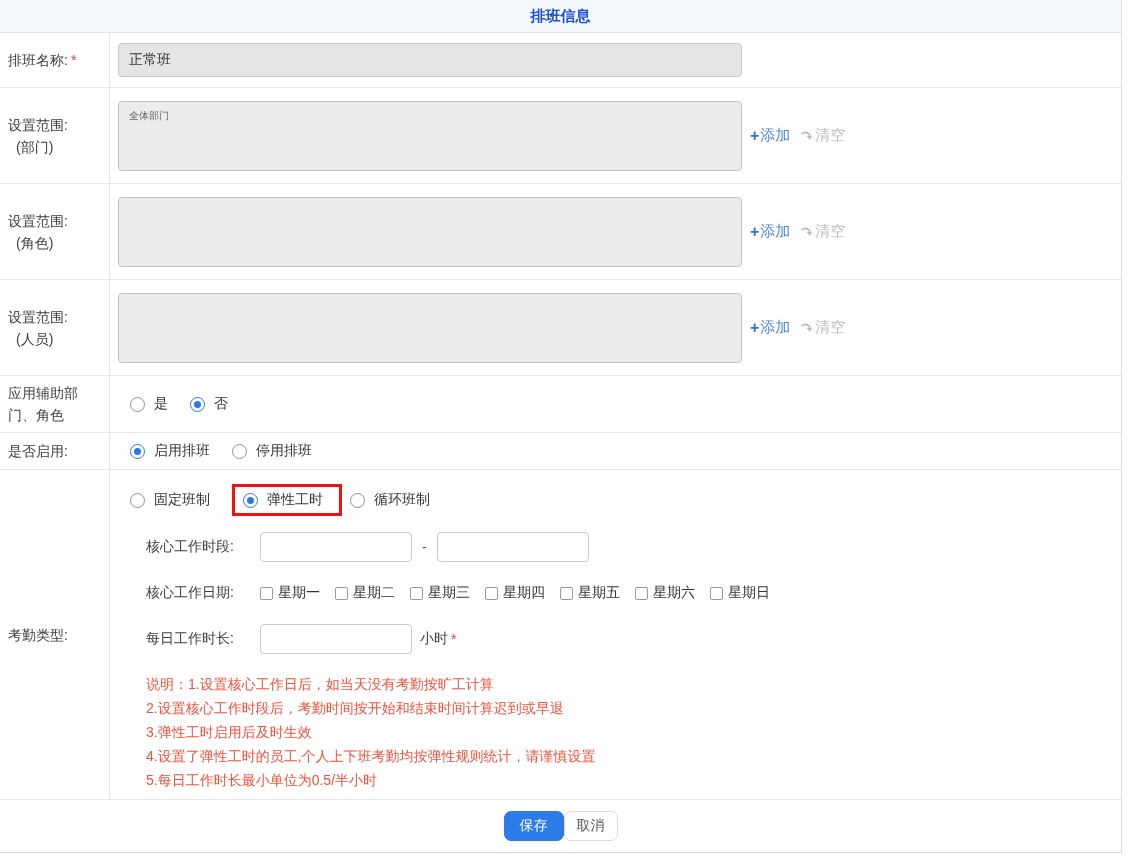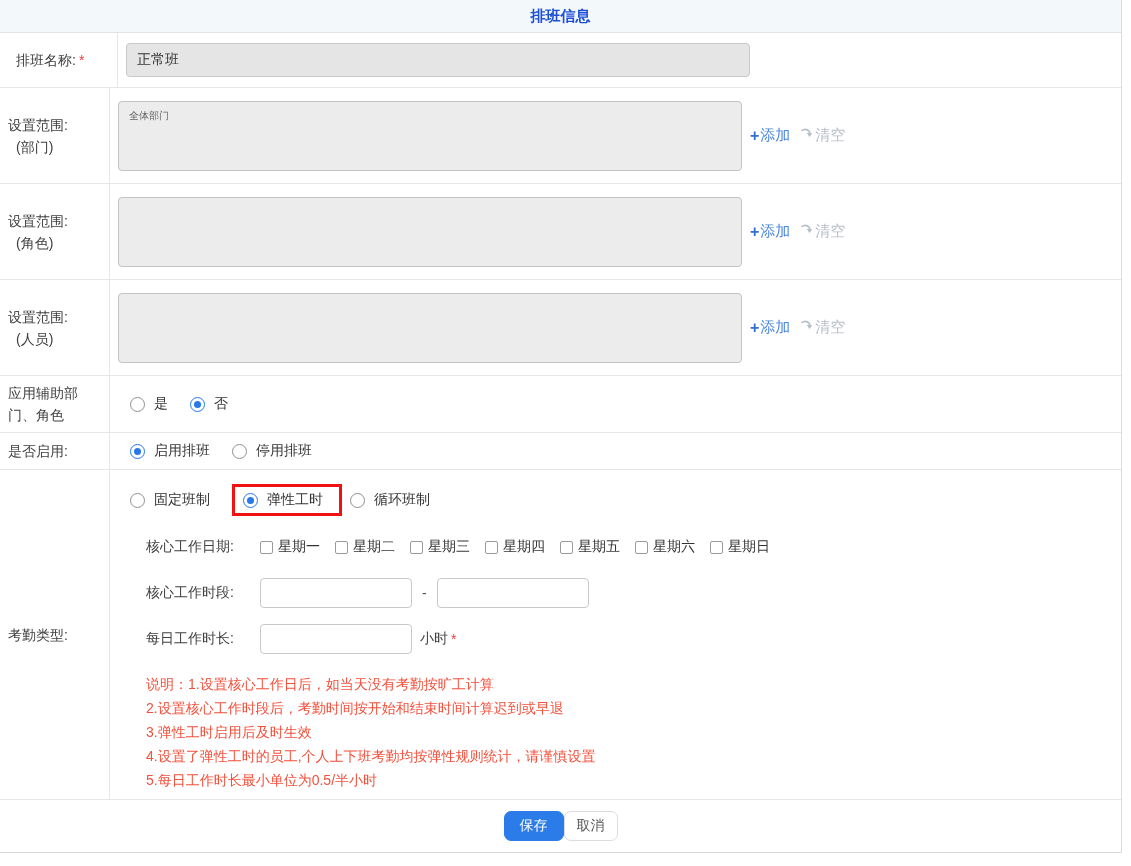--- a/index.html
+++ b/index.html
@@ -9,39 +9,39 @@
   .panel-header { height:33px; background:#f3f8fb; border-bottom:1px solid #e2e2e2;
     display:flex; align-items:center; justify-content:center; font-weight:bold; font-size:15px; color:#1d4ed8; }
   .row { display:flex; border-bottom:1px solid #e6e6e6; }
   .label-cell { width:110px; flex:0 0 110px; border-right:1px solid #e6e6e6;
     display:flex; flex-direction:column; justify-content:center; padding:0 6px 0 8px; line-height:22px; color:#404040; }
   .content-cell { flex:1; display:flex; align-items:center; }
   .req { color:#e64040; margin-left:3px; }
   .indent2 { padding-left:8px; }
 
   
-  .r-name { height:55px;padding-left:8px; }
+  .r-name { height:55px; }
   .r-scope { height:96px; }
   .r-aux { height:57px; }
   .r-enable { height:37px; }
   .r-type { height:330px; }
   .r-footer { height:52px; display:flex; align-items:center; justify-content:center; border-bottom:none; }
 
   .text-input { width:624px; height:34px; border:1px solid #c9c9c9; border-radius:4px;
     padding:0 10px; font-size:14px; color:#333; outline:none; background:#e5e5e5;
     font-family:"Liberation Sans","DejaVu Sans",sans-serif; }
   .r-name .content-cell { padding-left:8px; }
 
   .scope-content { padding-left:8px; }
   .scope-box { width:624px; height:70px; background:#ececec; border:1px solid #c3c3c3;
     border-radius:4px; padding:7px 10px; color:#666; font-size:10px; overflow:hidden; }
   .scope-links { margin-left:8px; display:flex; align-items:center; white-space:nowrap; }
   .link-add { color:#4a86e0; cursor:pointer; display:inline-flex; align-items:center; text-decoration:none; font-size:15px; }
   .plus-ico { font-weight:bold; color:#2f6fd6; margin-right:1px; font-size:16px; }
-  .link-clear { color:#b6bdc6; cursor:pointer; display:inline-flex; margin-left:10px; text-decoration:none; font-size:15px;font-family:Liberation Mono, monospace; }
+  .link-clear { color:#b6bdc6; cursor:pointer; display:inline-flex; align-items:center; margin-left:10px; text-decoration:none; font-size:15px;font-family:Liberation Mono, monospace; }
   .clear-ico { display:inline-block; margin-right:2px; line-height:0; }
 
   
   .radio-line { display:flex; align-items:center; }
   .radio-opt { display:inline-flex; align-items:center; margin-right:22px; cursor:pointer; color:#333; }
   .radio-circ { width:15px; height:15px; border:1px solid #8f8f8f; border-radius:50%;
     background:#fff; margin-right:9px; position:relative; flex:0 0 15px; }
   .radio-circ.checked { border-color:#2878e8; }
   .radio-circ.checked::after { content:""; position:absolute; left:3px; top:3px;
     width:7px; height:7px; border-radius:50%; background:#2878e8; }
@@ -207,56 +207,56 @@
               <span>弹性工时</span>
             </span>
         </span>
         <span class="radio-opt">
             <span class="radio-circ"></span>
             <span>循环班制</span>
           </span>
       </div>
 
       <div class="sub-row">
-        <span class="sub-label">核心工作日期:</span>
-        <span class="chk-group">
-            <span class="chk-box"></span>
-            <span>星期一</span>
-          </span>
-        <span class="chk-group">
-            <span class="chk-box"></span>
-            <span>星期二</span>
-          </span>
-        <span class="chk-group">
-            <span class="chk-box"></span>
-            <span>星期三</span>
-          </span>
-        <span class="chk-group">
-            <span class="chk-box"></span>
-            <span>星期四</span>
-          </span>
-        <span class="chk-group">
-            <span class="chk-box"></span>
-            <span>星期五</span>
-          </span>
-        <span class="chk-group">
-            <span class="chk-box"></span>
-            <span>星期六</span>
-          </span>
-        <span class="chk-group">
-            <span class="chk-box"></span>
-            <span>星期日</span>
-          </span>
-      </div>
-
-      <div class="sub-row">
         <span class="sub-label">核心工作时段:</span>
         <input class="time-input" type="text" value="" style="">
         <span class="dash">-</span>
         <input class="time-input" type="text" value="" style="">
+      </div>
+
+      <div class="sub-row">
+        <span class="sub-label">核心工作日期:</span>
+        <span class="chk-group">
+            <span class="chk-box"></span>
+            <span>星期一</span>
+          </span>
+        <span class="chk-group">
+            <span class="chk-box"></span>
+            <span>星期二</span>
+          </span>
+        <span class="chk-group">
+            <span class="chk-box"></span>
+            <span>星期三</span>
+          </span>
+        <span class="chk-group">
+            <span class="chk-box"></span>
+            <span>星期四</span>
+          </span>
+        <span class="chk-group">
+            <span class="chk-box"></span>
+            <span>星期五</span>
+          </span>
+        <span class="chk-group">
+            <span class="chk-box"></span>
+            <span>星期六</span>
+          </span>
+        <span class="chk-group">
+            <span class="chk-box"></span>
+            <span>星期日</span>
+          </span>
       </div>
 
       <div class="sub-row">
         <span class="sub-label">每日工作时长:</span>
         <input class="time-input" type="text" value="" style="">
         <span class="unit">小时</span>
         <span class="req">*</span>
       </div>
 
       <div class="notes">

